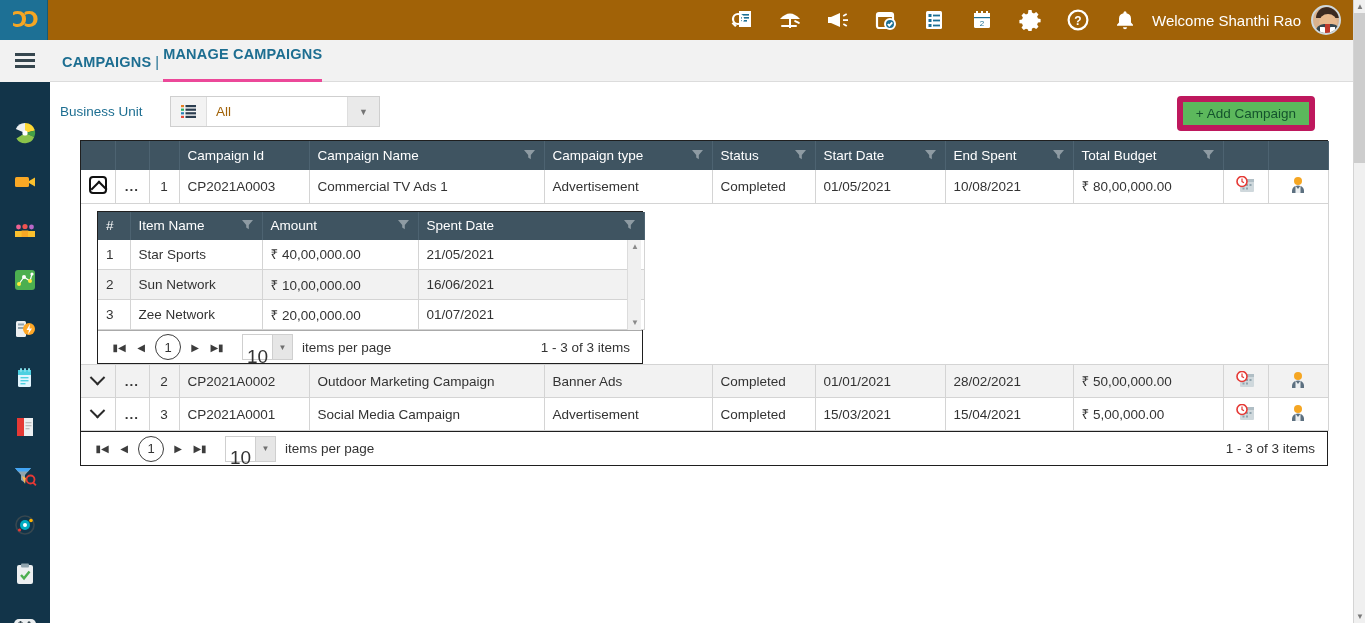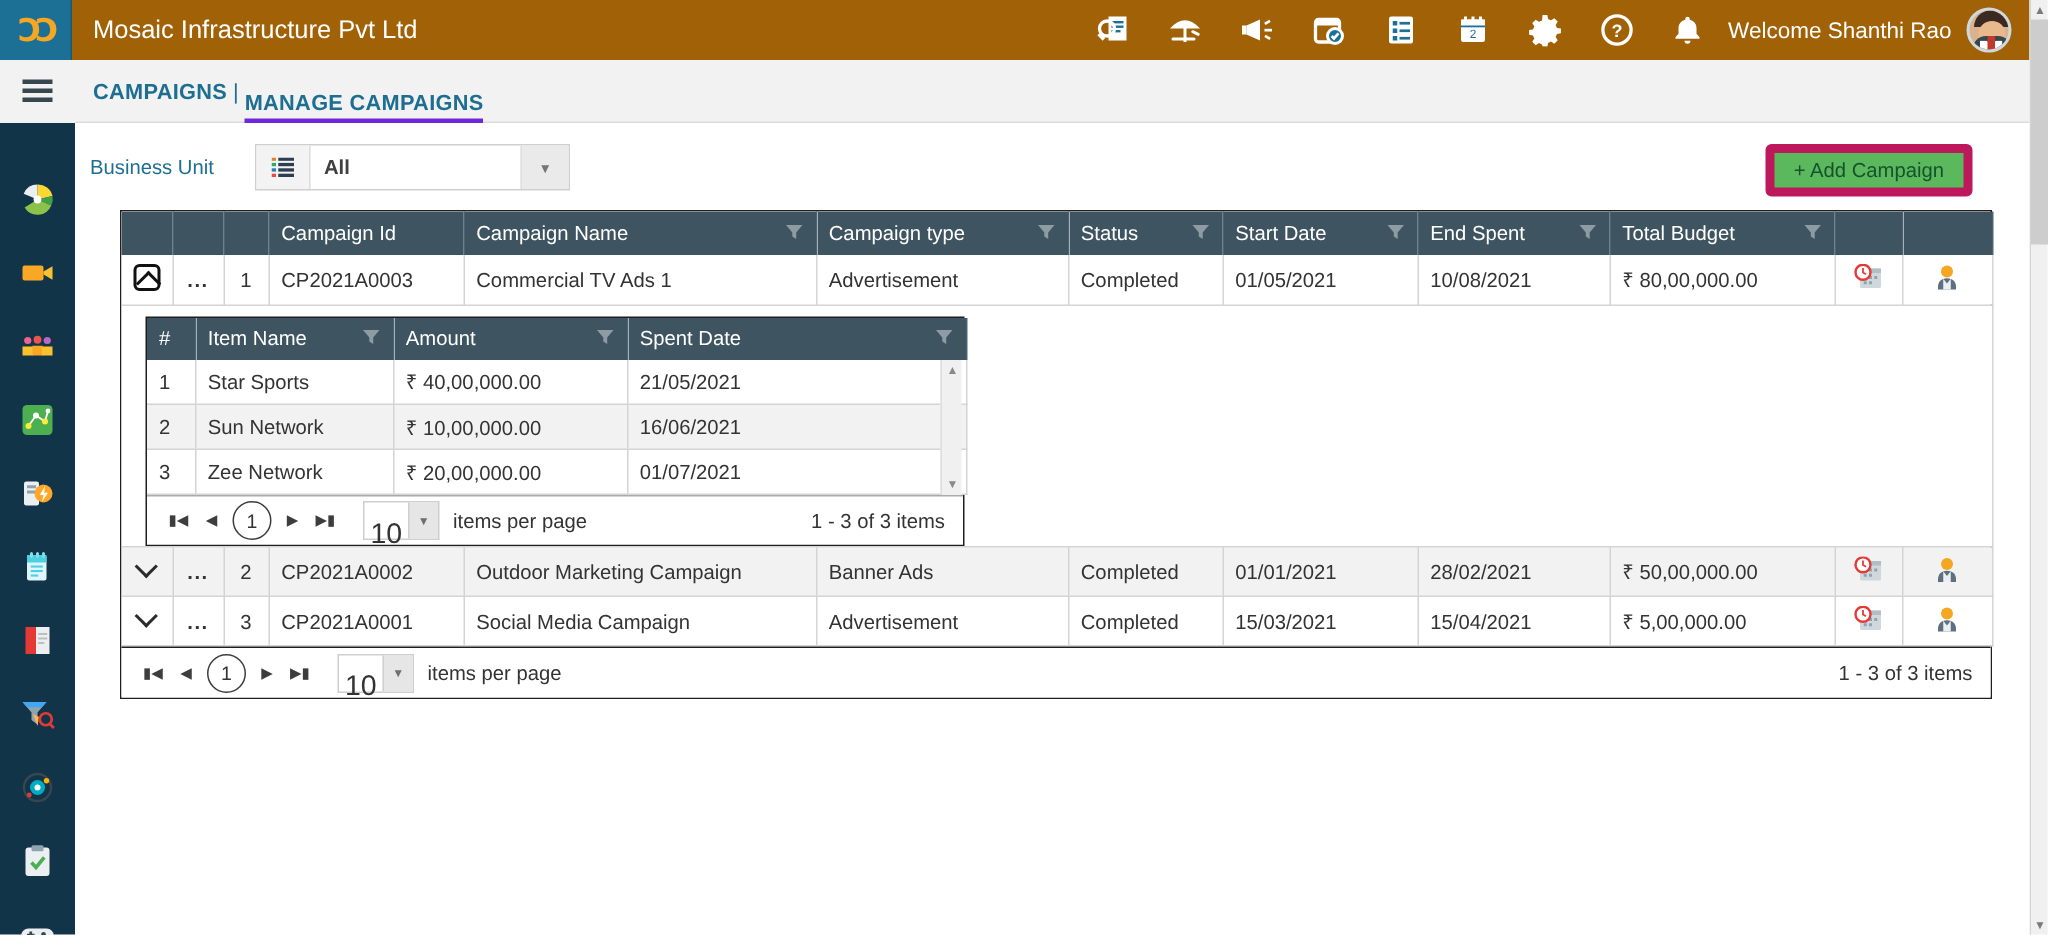--- a/index.html
+++ b/index.html
@@ -69,21 +69,21 @@
   .hamburger{
     width:50px;height:42px;display:flex;flex-direction:column;align-items:center;justify-content:center;
     gap:3px; background:#f2f2f2; cursor:pointer;
   }
   .hamburger span{ width:20px;height:3px;background:#37474f;display:block; }
   .crumbs{ margin-left:12px; display:flex; align-items:flex-end; height:42px; }
   .crumb-a{ color:#1d6e91; font-size:14.5px; font-weight:bold; letter-spacing:.2px; padding-bottom:12px; cursor:pointer;}
   .crumb-sep{ color:#1d6e91; font-size:14.5px; padding:0 4px 12px 4px; }
   .crumb-b{
     color:#1d6e91; font-size:14.5px; font-weight:bold; letter-spacing:.2px;
-    padding-bottom:2px; border-bottom:3px solid #6d28d9; cursor:pointer;
+    padding-bottom:17px; border-bottom:3px solid #ec4899; cursor:pointer;
   }
 
   
   .sidebar{
     position:absolute; top:82px; left:0; width:50px; height:541px;
     background:#123449; padding-top:26px;
   }
   .side-item{
     width:50px;height:49px;display:flex;align-items:center;justify-content:center; cursor:pointer;
   }
@@ -96,21 +96,21 @@
   .filterbar{ position:absolute; top:14px; left:10px; width:1255px; height:34px; }
   .bu-label{ position:absolute; left:0; top:8px; color:#1d6e91; font-size:13.5px; }
   .bu-picker{
     position:absolute; left:110px; top:0; width:210px; height:31px;
     border:1px solid #cfcfcf; background:#fff; display:flex; align-items:center;
   }
   .bu-icon-btn{
     width:36px; height:29px; background:#f3f3f3; border-right:1px solid #dedede;
     display:flex;align-items:center;justify-content:center;
   }
-  .bu-val{ flex:1; padding-left:9px; font-size:13.5px; color:#404040;font-weight:bold; }
+  .bu-val{ flex:1; padding-left:9px; font-size:13.5px; color:#a16207; }
   .bu-arrow{
     width:32px;height:29px;background:#eaeaea;border-left:1px solid #dedede;
     display:flex;align-items:center;justify-content:center; color:#757575; font-size:9px;
   }
   .add-btn{
     position:absolute; right:0; top:0; height:35px; padding:0 13px;
     background:#5cb85c; border:6px solid #be185d; border-radius:4px; color:#14532d;
     font-size:13.5px; display:flex;align-items:center; cursor:pointer;
   }
 
@@ -202,21 +202,20 @@
   .pg-ipp{ margin-left:9px; }
   .pg-info{ margin-left:auto; padding-right:12px; }
 </style>
 </head>
 <body>
 
 <div class="topbar">
   <div class="logo-box">
     <span class="logo-cc">ↃↃ</span>
   </div>
-  <div class="app-title">Mosaic Infrastructure Pvt Ltd</div>
 
   <div class="top-icons">
     <div class="top-ic">
       <svg width="22" height="20" viewBox="0 0 22 20">
           <rect x="8" y="1" width="12" height="16" fill="#fff"></rect>
           <rect x="10" y="4" width="8" height="1.6" fill="#1d7095"></rect>
           <rect x="10" y="7" width="8" height="1.6" fill="#1d7095"></rect>
           <rect x="10" y="10" width="6" height="1.6" fill="#1d7095"></rect>
           <circle cx="7" cy="9" r="5" fill="none" stroke="#fff" stroke-width="2.2"></circle>
           <rect x="1" y="13" width="5" height="2.4" fill="#fff" transform="rotate(45 3 14)"></rect>

